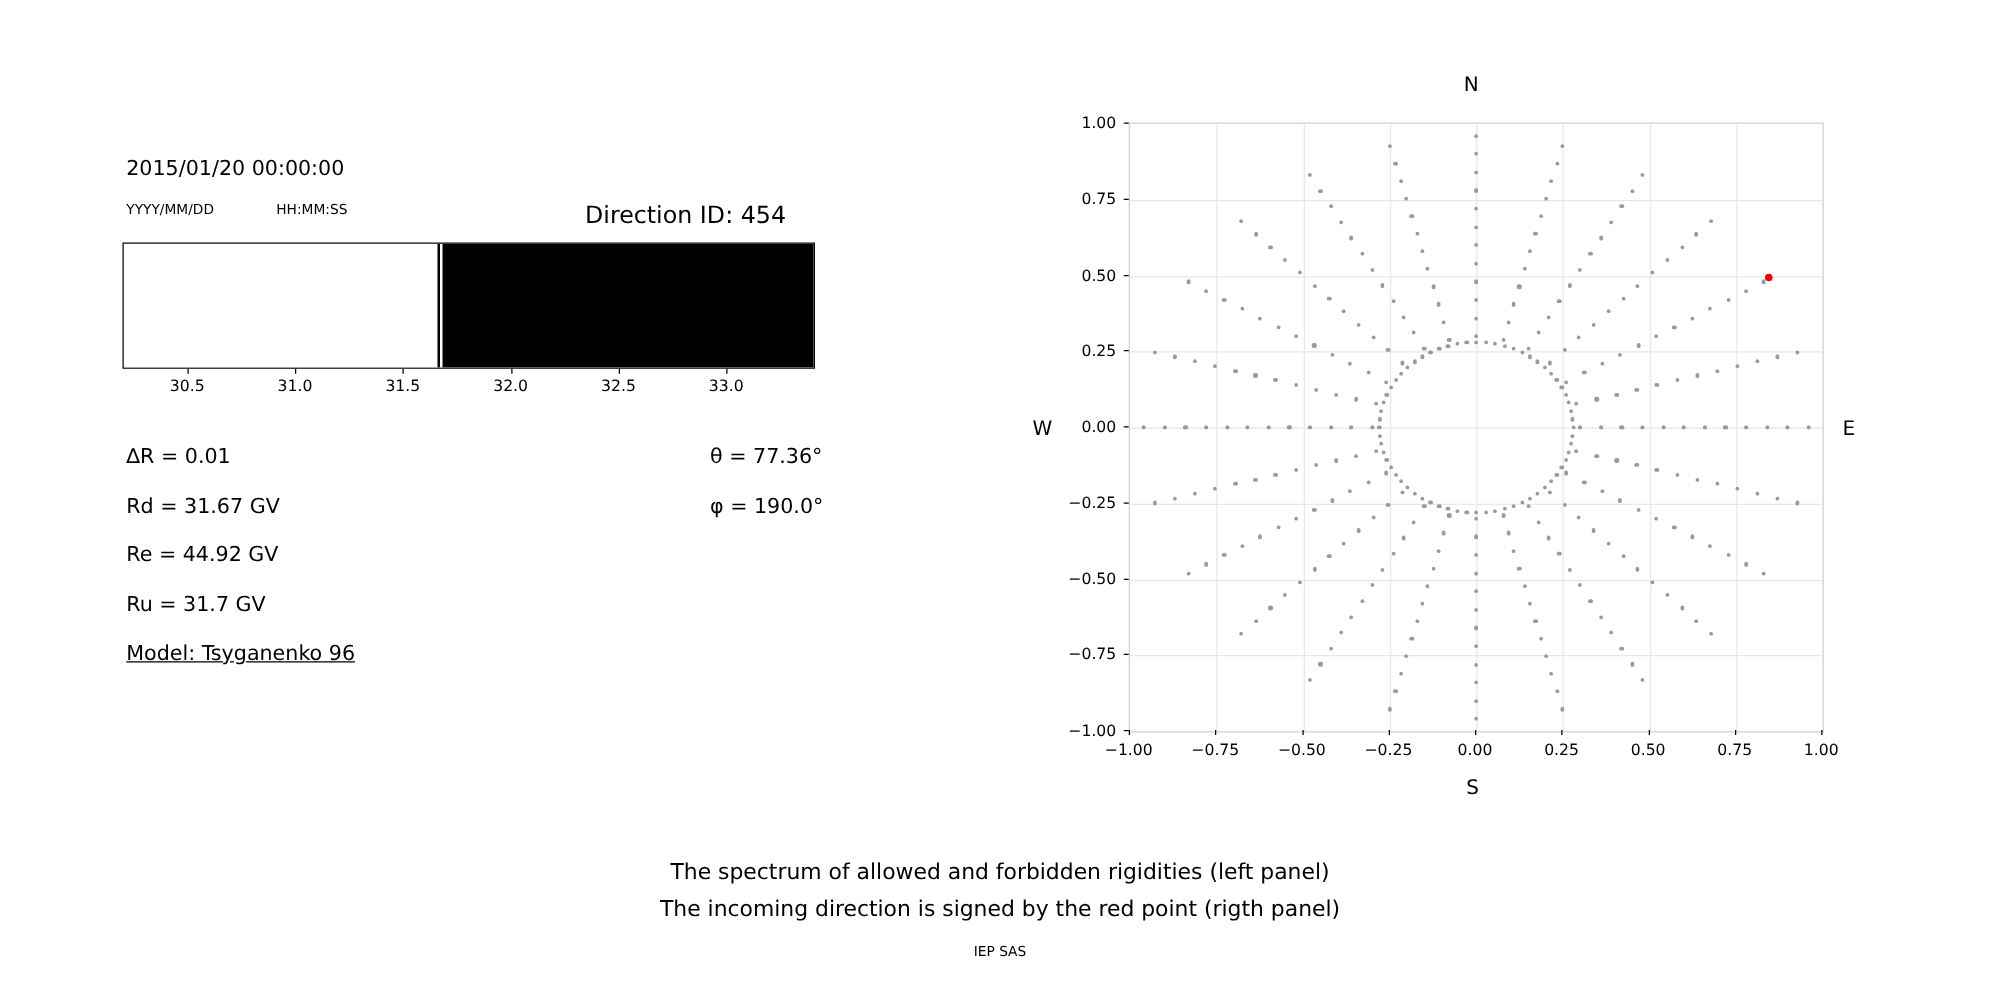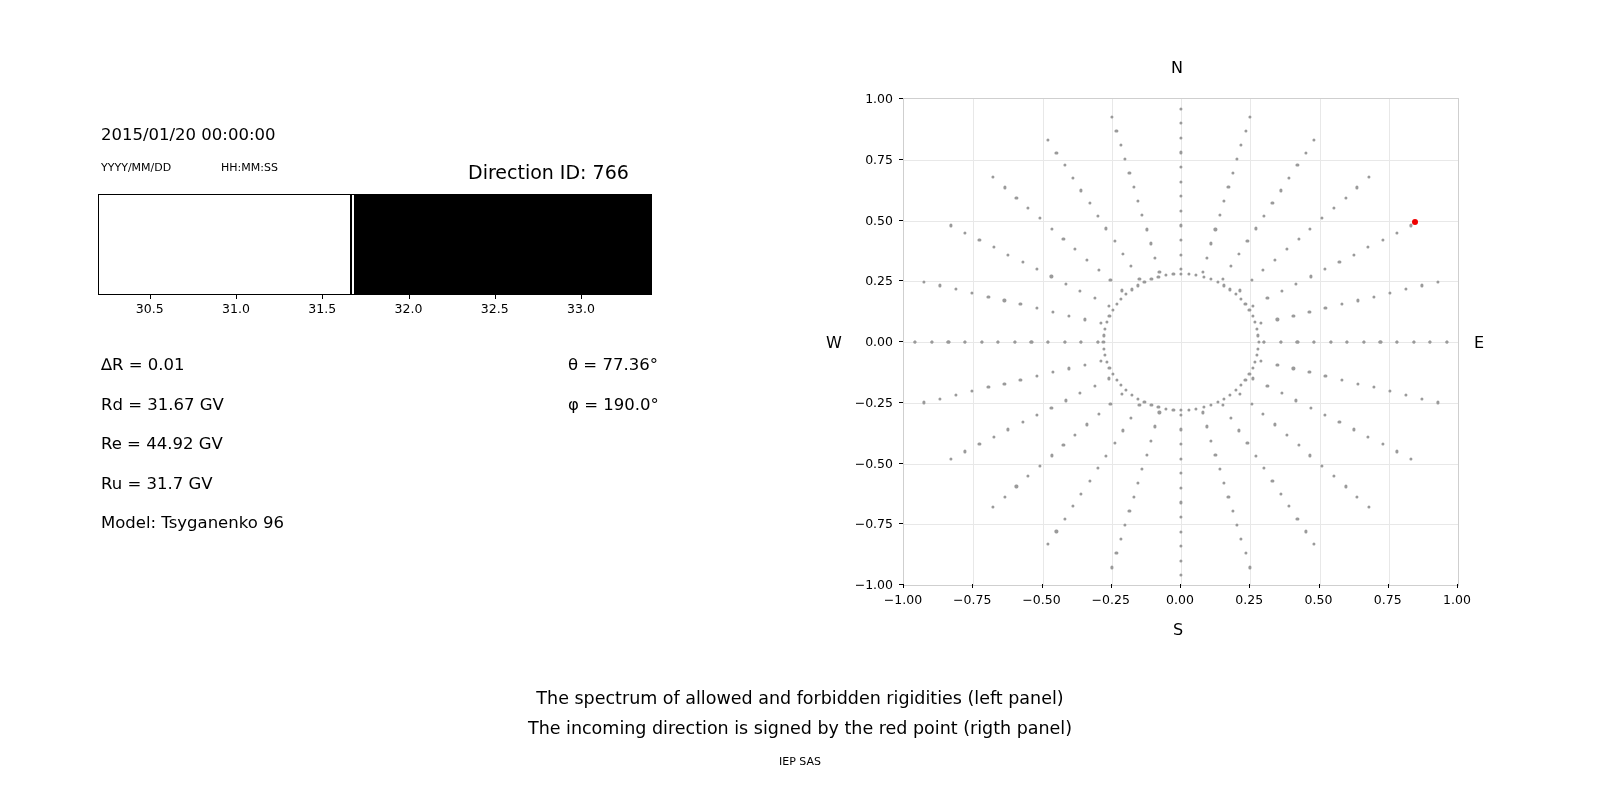--- a/index.html
+++ b/index.html
@@ -96,21 +96,21 @@
 
   .stat {
     position: absolute;
     font-size: 16.5px;
     white-space: nowrap;
   }
   #stat-dr    { left: 101px; top: 355px; }
   #stat-rd    { left: 101px; top: 395px; }
   #stat-re    { left: 101px; top: 434px; }
   #stat-ru    { left: 101px; top: 474px; }
-  #stat-model { left: 101px; top: 513px; }
+  #stat-model { left: 101px; top: 513px; text-decoration: underline; }
   #stat-theta { left: 568px; top: 355px; }
   #stat-phi   { left: 568px; top: 395px; }
 
   
   .right-panel {
     position: absolute;
     left: 800px;
     top: 0;
     width: 800px;
     height: 800px;
@@ -185,21 +185,21 @@
 
   <div class="left-panel">
 
 
     <div class="info-line" id="datetime">2015/01/20 00:00:00</div>
 
     <div class="info-line" id="fmt-date">YYYY/MM/DD</div>
 
     <div class="info-line" id="fmt-time">HH:MM:SS</div>
 
-    <div class="info-line" id="direction-id">Direction ID: 766</div>
+    <div class="info-line" id="direction-id">Direction ID: 454</div>
 
     <div class="spectrum" id="spectrum-plot">
         <div class="band" style="left: 0px; width: 250.988px; background: rgb(255, 255, 255);"></div>
         <div class="band" style="left: 250.988px; width: 2.2425px; background: rgb(0, 0, 0);"></div>
         <div class="band" style="left: 253.23px; width: 1.38px; background: rgb(255, 255, 255);"></div>
         <div class="band" style="left: 254.61px; width: 297.39px; background: rgb(0, 0, 0);"></div>
       </div>
     <div class="axis-ticks" id="spectrum-axis">
         <div class="tick" style="left: 51.75px;"></div>
         <div class="tlabel" style="left: 51.75px;">30.5</div>

